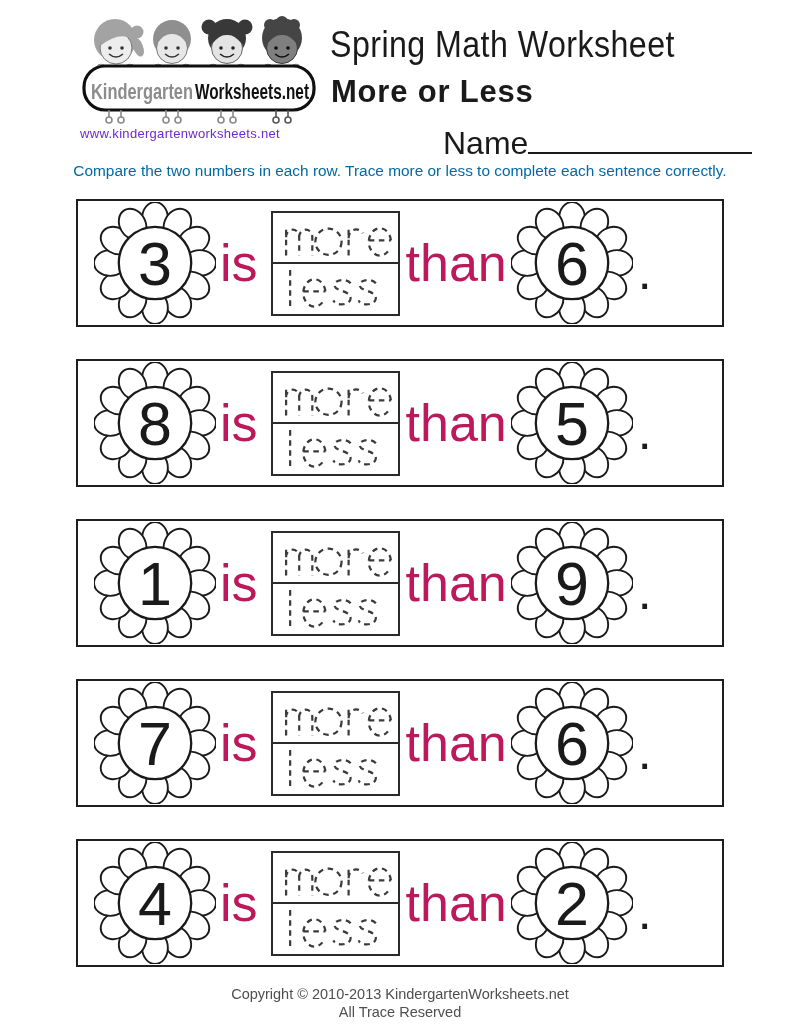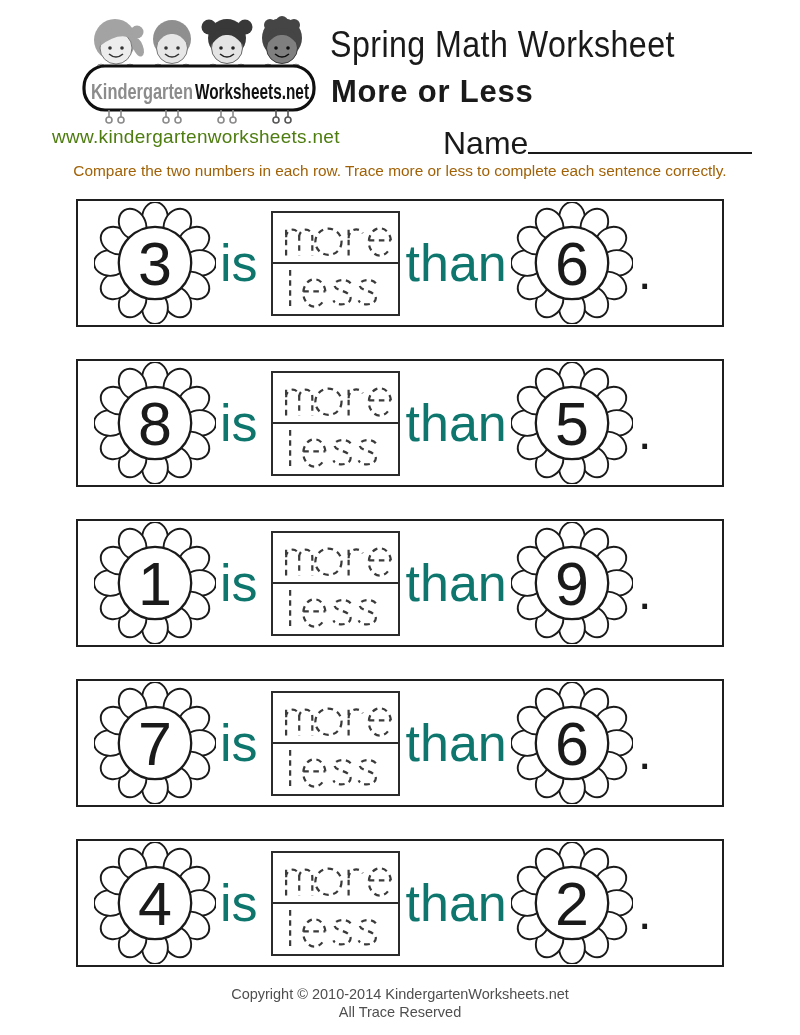--- a/index.html
+++ b/index.html
@@ -5,52 +5,52 @@
   html,body{margin:0;padding:0;}
   body{
     width:800px;height:1035px;position:relative;overflow:hidden;
     background:#ffffff;color:#1a1a1a;
     font-family:"Liberation Sans", sans-serif;
   }
   
   .logo-wrap{position:absolute;left:75px;top:14px;width:248px;}
   .logo-url{
     position:absolute;left:52px;top:126px;width:256px;text-align:center;
-    font-size:19px;color:#4d7c0f;letter-spacing:.3px;
+    font-size:13px;color:#6d28d9;letter-spacing:.3px;
   }
   .title{
     position:absolute;left:330px;top:24px;margin:0;
     font-size:37px;font-weight:400;letter-spacing:.5px;
     transform:scaleX(.87);transform-origin:left top;white-space:nowrap;
   }
   .subtitle{
     position:absolute;left:331px;top:74px;margin:0;
     font-size:31px;font-weight:700;letter-spacing:.8px;
   }
   .name-line{position:absolute;left:443px;top:120px;white-space:nowrap;}
   .name-label{font-size:32px;}
   .name-blank{
     display:inline-block;width:224px;height:32px;
     border-bottom:2.5px solid #1a1a1a;vertical-align:baseline;
   }
   .instructions{
     position:absolute;left:0;top:162px;width:800px;margin:0;
-    text-align:center;font-size:15.4px;color:#a16207;
+    text-align:center;font-size:15.4px;color:#0369a1;
   }
   
   .row{
     position:absolute;left:76px;width:644px;height:124px;
     border:2px solid #1f1f1f;background:#fff;
     display:flex;align-items:center;
   }
   .r0{top:199px}.r1{top:359px}.r2{top:519px}.r3{top:679px}.r4{top:839px}
   .flower{flex:0 0 auto;}
   .flower.left{margin-left:16px;}
   .flower.right{margin-left:4px;}
-  .word{font-size:52px;line-height:1;color:#0f766e;white-space:nowrap;}
+  .word{font-size:52px;line-height:1;color:#be185d;white-space:nowrap;}
   .word.is{margin-left:4px;}
   .word.than{margin-left:6px;}
   .dot{
     font-size:50px;line-height:.9;align-self:flex-end;
     margin:0 0 30px 5px;color:#1a1a1a;
   }
   .trace-box{
     flex:0 0 auto;margin-left:13px;
     width:125px;height:101px;border:2.5px solid #2b2b2b;background:#fff;
     display:flex;flex-direction:column;
@@ -322,14 +322,14 @@
     </div>
   </div>
   <span class="word than">than</span>
   <svg class="flower right" width="122" height="122" viewBox="0 0 128 128">
     <use href="#flower-base"></use>
     <text x="64" y="87" text-anchor="middle" font-size="64" fill="#1a1a1a" font-family="Liberation Sans, sans-serif">2</text>
   </svg>
   <span class="dot">.</span>
 </div>
 
-<div class="footer-line f1">Copyright © 2010-2014 KindergartenWorksheets.net</div>
+<div class="footer-line f1">Copyright © 2010-2013 KindergartenWorksheets.net</div>
 <div class="footer-line f2">All Trace Reserved</div>
 
 </body></html>

